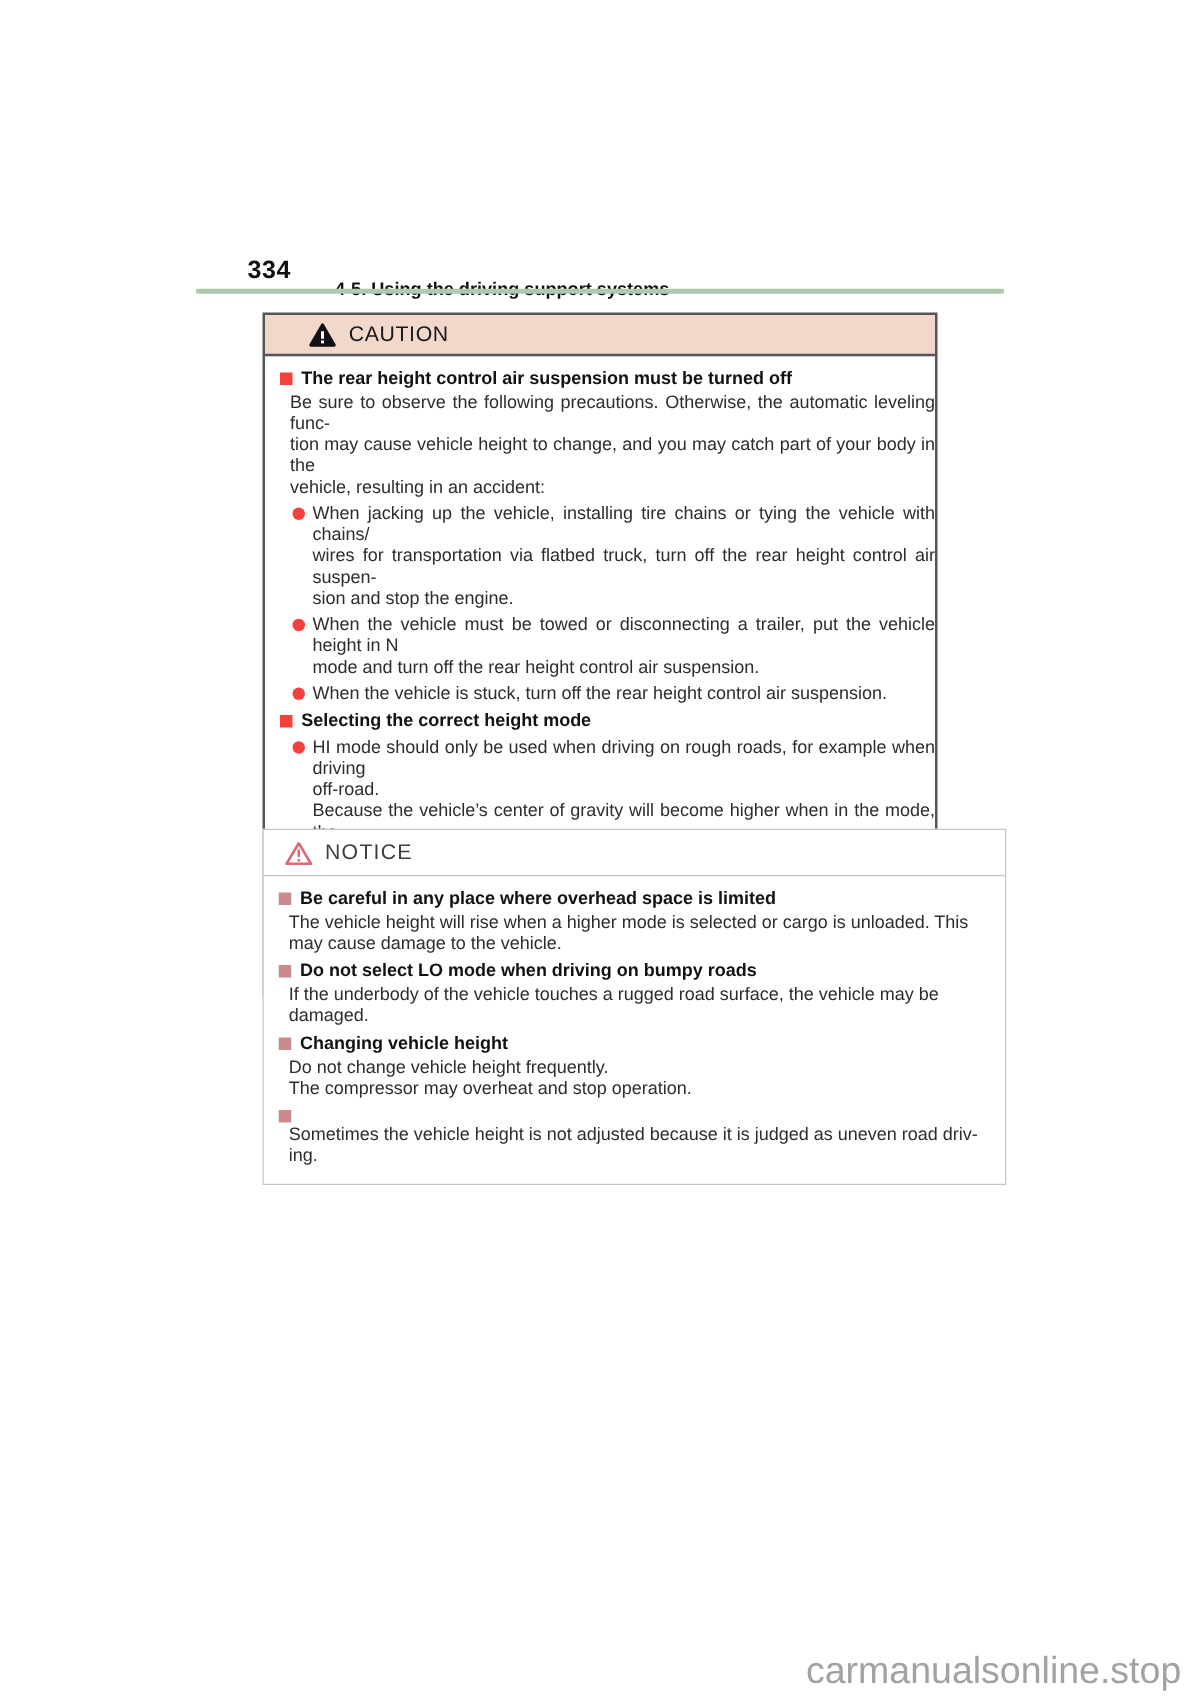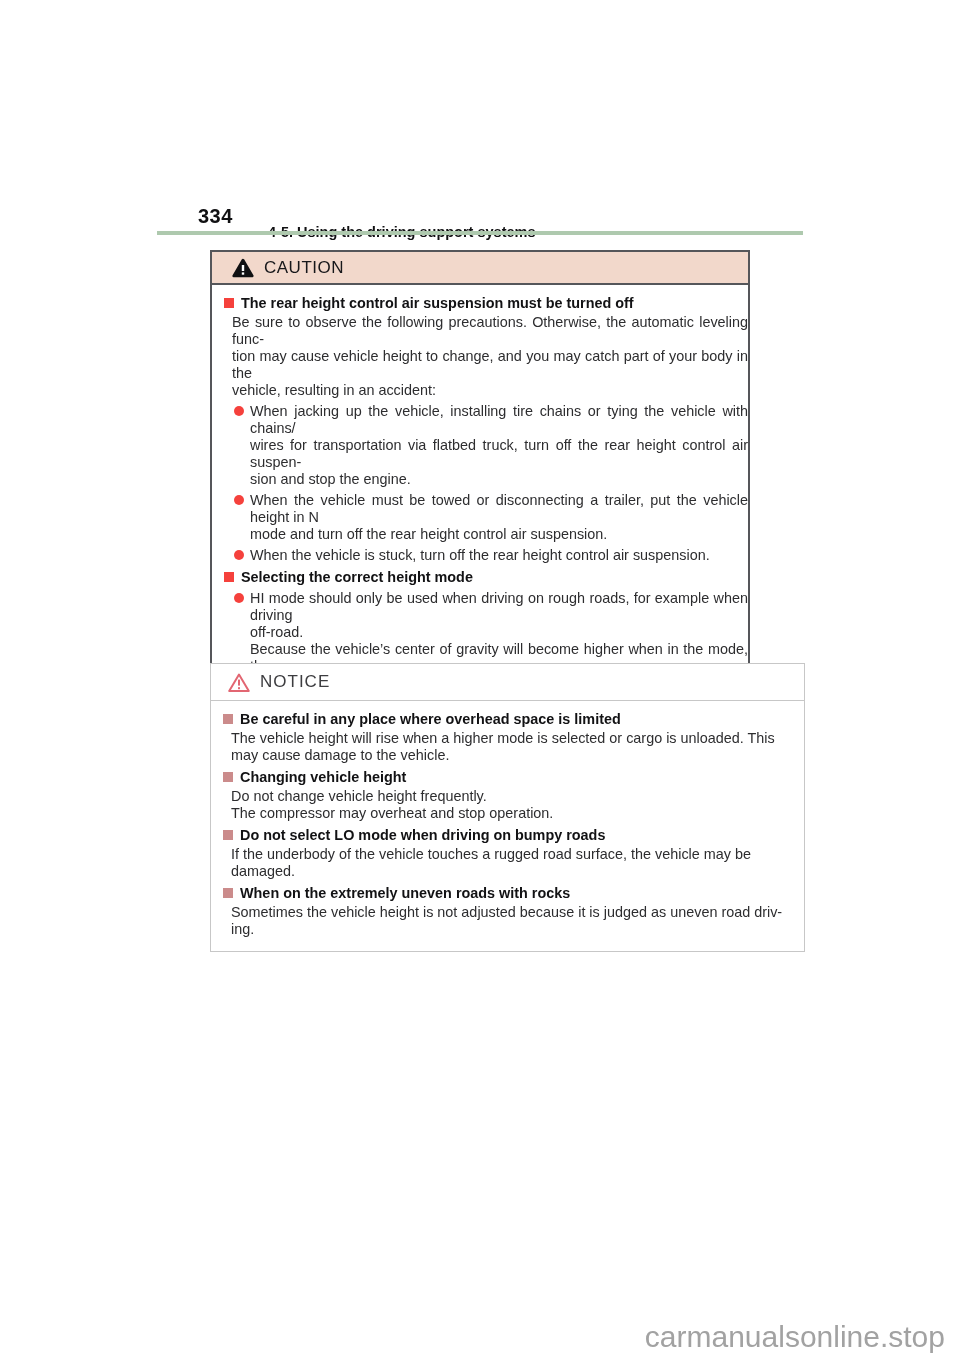--- a/index.html
+++ b/index.html
@@ -31,21 +31,21 @@
     position: absolute; left: 210px; top: 250px; width: 540px;
     border: 2px solid #55565a;
     box-sizing: border-box;
     background: #ffffff;
   }
   .caution-header {
     background: #f2d8cb;
     border-bottom: 2px solid #55565a;
     height: 31px;
     display: flex; align-items: center;
-    padding-left: 20px; gap: 10px;
+    padding-left: 35px; gap: 10px;
   }
   .caution-title {
     font-size: 17px; color: #17171a; letter-spacing: 0.5px;
   }
 
   
   .notice-box {
     position: absolute; left: 210px; top: 663px; width: 595px;
     border: 1px solid #c7c7c7;
     box-sizing: border-box;
@@ -189,37 +189,36 @@
         <div class="sec-heading">
           <span class="sq"></span>
           <span>Be careful in any place where overhead space is limited</span>
         </div>
         <div class="sec-para">The vehicle height will rise when a higher mode is selected or cargo is unloaded. This
 may cause damage to the vehicle.</div>
       </div>
       <div class="sec">
         <div class="sec-heading">
           <span class="sq"></span>
+          <span>Do not select LO mode when driving on bumpy roads</span>
+        </div>
+        <div class="sec-para">If the underbody of the vehicle touches a rugged road surface, the vehicle may be
+damaged.</div>
+      </div>
+      <div class="sec">
+        <div class="sec-heading">
+          <span class="sq"></span>
           <span>Changing vehicle height</span>
         </div>
         <div class="sec-para">Do not change vehicle height frequently.
 The compressor may overheat and stop operation.</div>
       </div>
       <div class="sec">
         <div class="sec-heading">
           <span class="sq"></span>
-          <span>Do not select LO mode when driving on bumpy roads</span>
-        </div>
-        <div class="sec-para">If the underbody of the vehicle touches a rugged road surface, the vehicle may be
-damaged.</div>
-      </div>
-      <div class="sec">
-        <div class="sec-heading">
-          <span class="sq"></span>
-          <span>When on the extremely uneven roads with rocks</span>
         </div>
         <div class="sec-para">Sometimes the vehicle height is not adjusted because it is judged as uneven road driv-
 ing.</div>
       </div>
     </div>
 </div>
 
 <div class="watermark">carmanualsonline.stop</div>
 
 </body></html>

